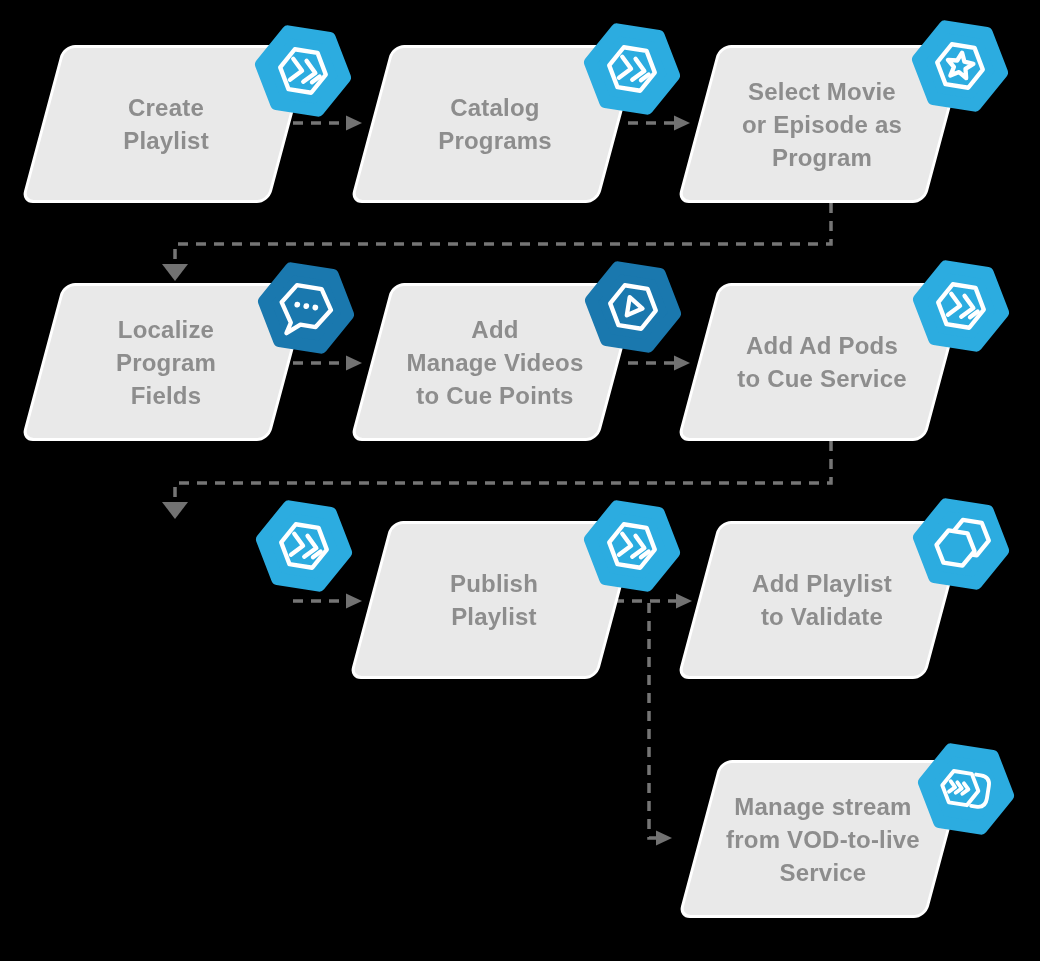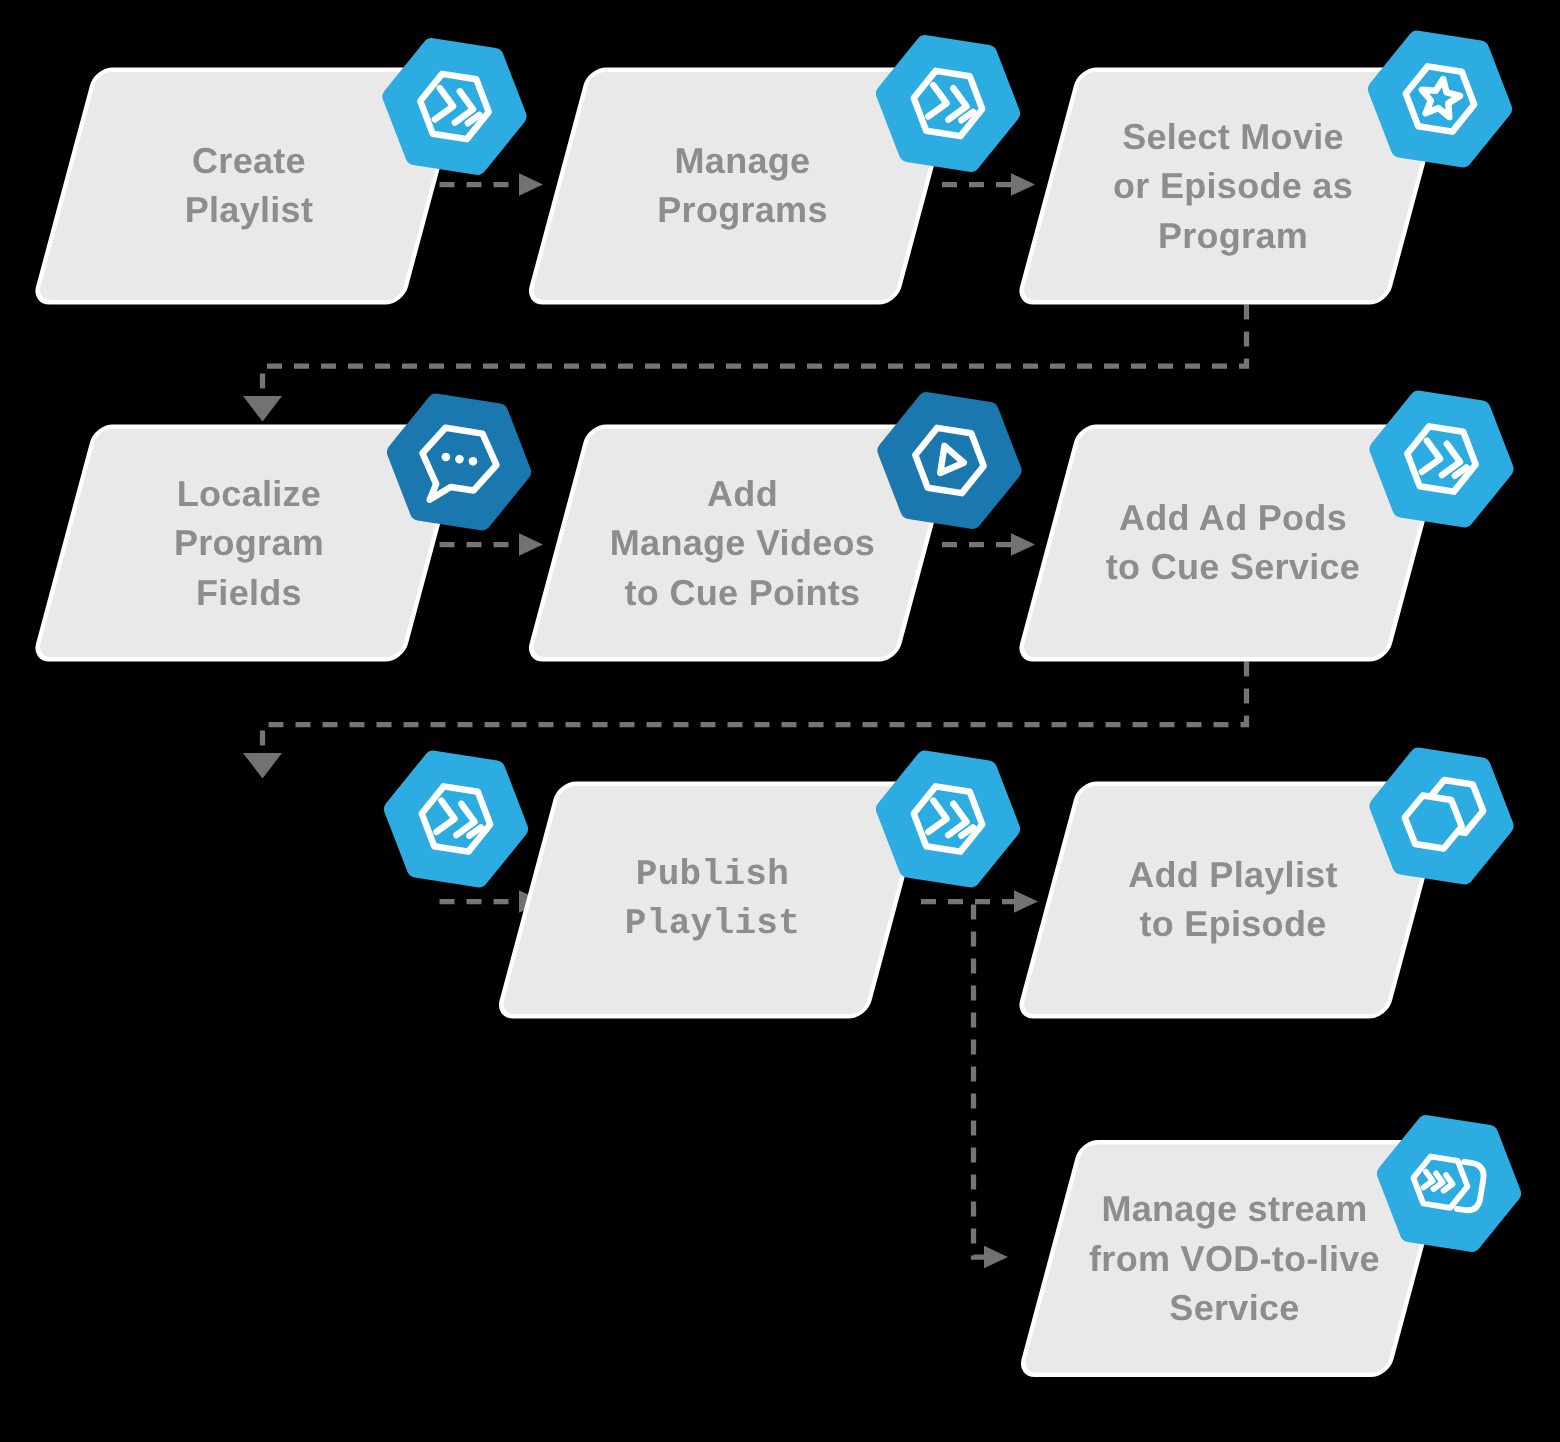--- a/index.html
+++ b/index.html
@@ -88,21 +88,21 @@
     </g>
   </svg>
 
   <div class="node" style="left:42px; top:45px;">
     <div class="node-body"></div>
     <div class="node-label">Create
 Playlist</div>
   </div>
   <div class="node" style="left:371px; top:45px;">
     <div class="node-body"></div>
-    <div class="node-label">Manage
+    <div class="node-label">Catalog
 Programs</div>
   </div>
   <div class="node" style="left:698px; top:45px;">
     <div class="node-body"></div>
     <div class="node-label">Select Movie
 or Episode as
 Program</div>
   </div>
 
   <div class="node" style="left:42px; top:283px;">
@@ -116,29 +116,29 @@
     <div class="node-label">Add
 Manage Videos
 to Cue Points</div>
   </div>
   <div class="node" style="left:698px; top:283px;">
     <div class="node-body"></div>
     <div class="node-label">Add Ad Pods
 to Cue Service</div>
   </div>
 
-  <div class="node" style="left:351px; top:521px;font-family:Liberation Mono, monospace;">
+  <div class="node" style="left:370px; top:521px;">
     <div class="node-body"></div>
     <div class="node-label">Publish
 Playlist</div>
   </div>
   <div class="node" style="left:698px; top:521px;">
     <div class="node-body"></div>
     <div class="node-label">Add Playlist
-to Episode</div>
+to Validate</div>
   </div>
 
   <div class="node" style="left:699px; top:760px;">
     <div class="node-body"></div>
     <div class="node-label">Manage stream
 from VOD-to-live
 Service</div>
   </div>
 
   <svg class="badge" style="left:253px; top:24px;" width="100" height="94" viewBox="-52 -47 104 94">

